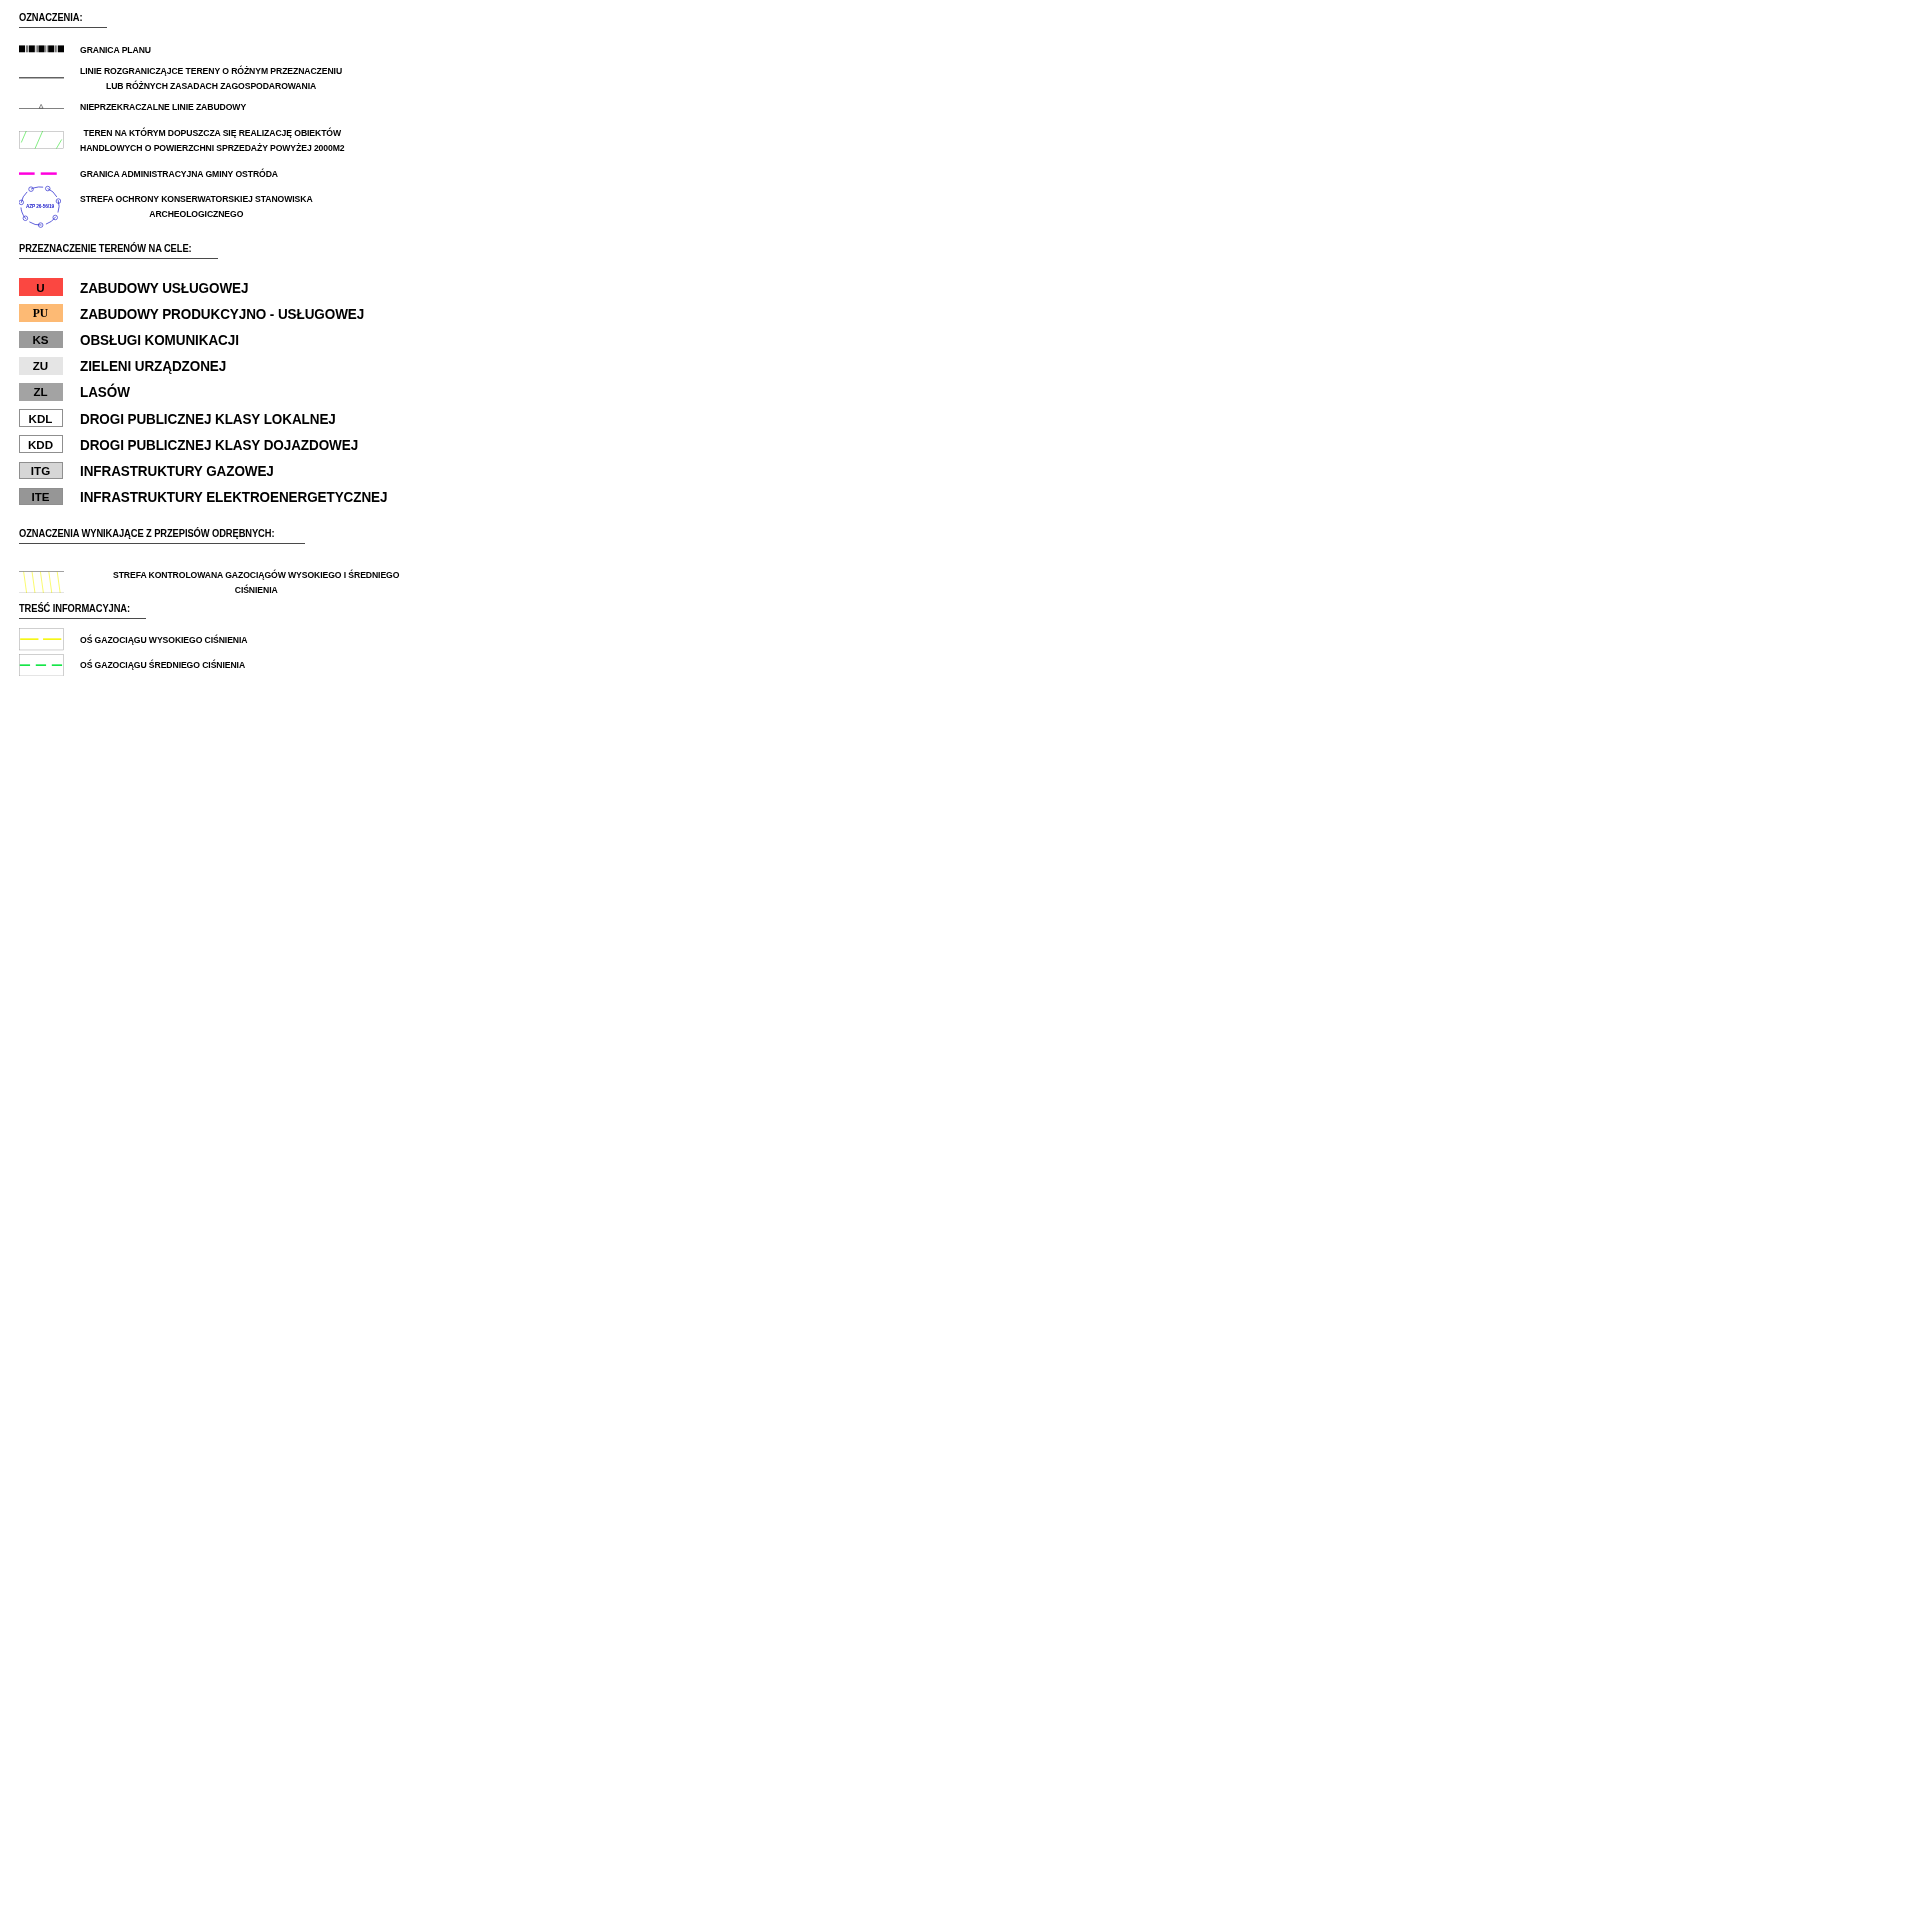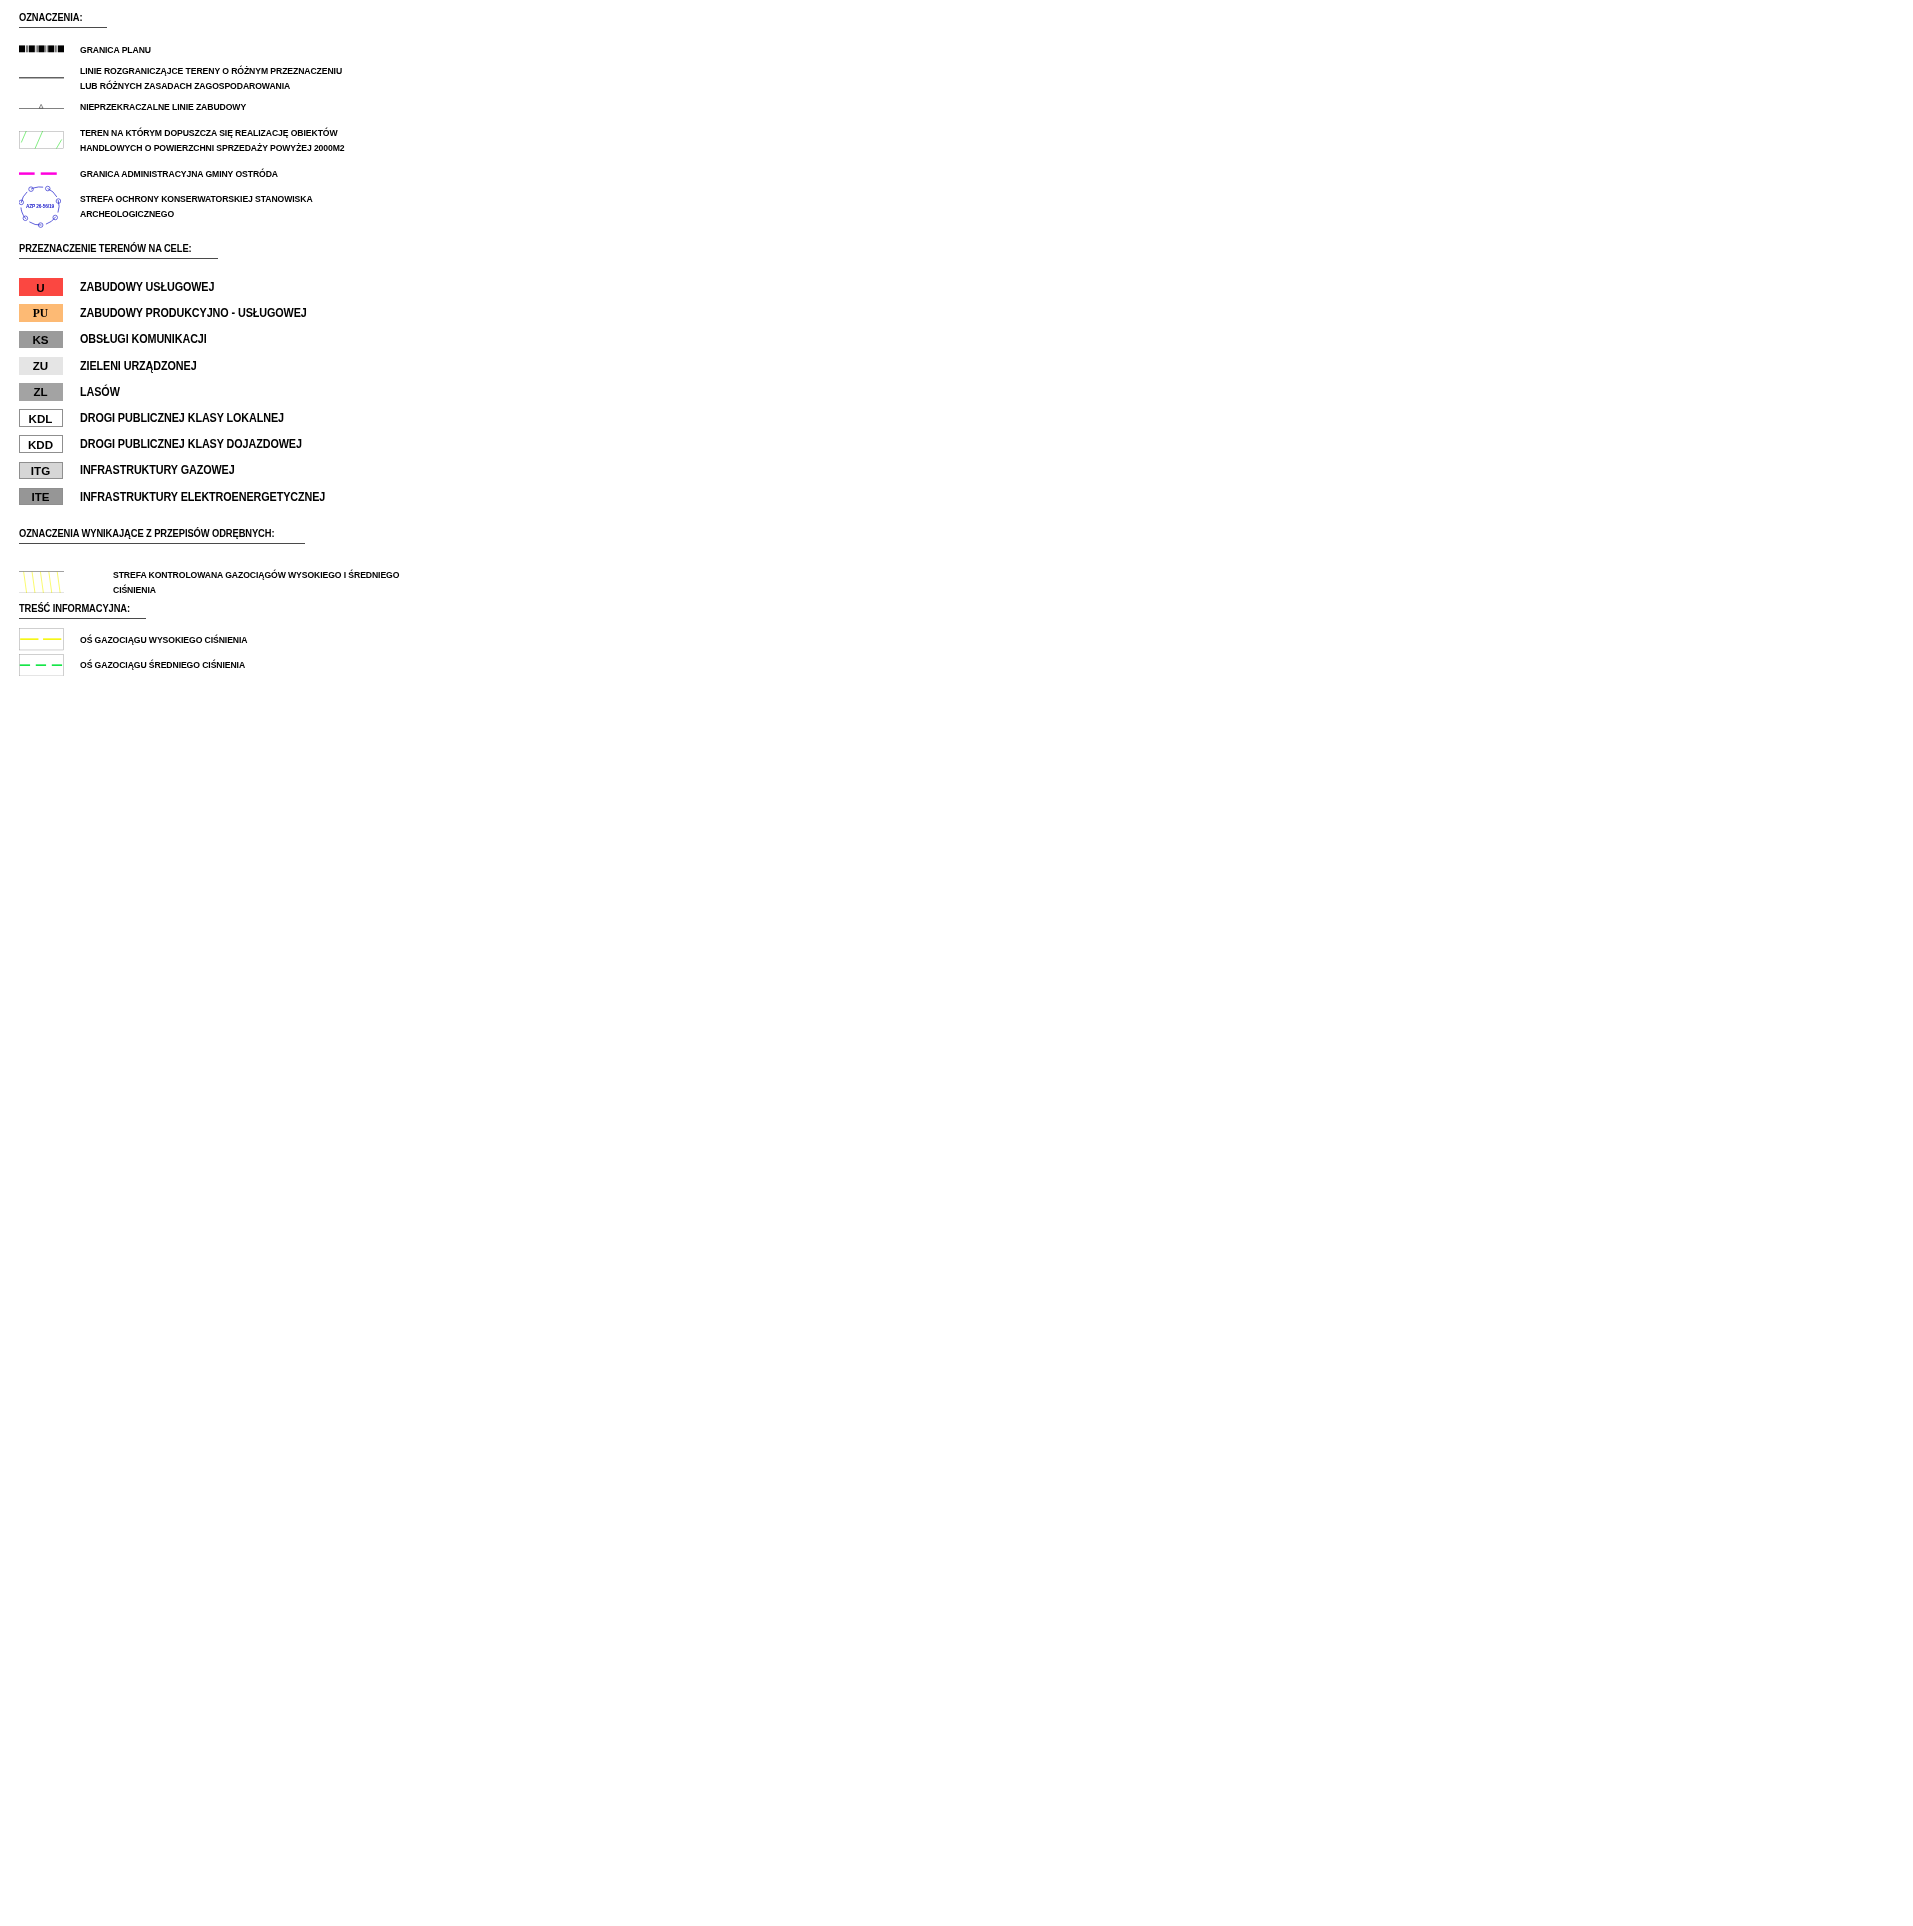--- a/index.html
+++ b/index.html
@@ -10,40 +10,40 @@
   }
   h2{
     font-size:10.4px; margin:0; display:inline-block; line-height:1.15;
     border-bottom:0.6px solid var(--rule); padding-bottom:3px;
   }
   .h-oznaczenia{padding-right:17.7px;}
   .h-przeznaczenie{padding-right:7.7px;}
   .h-odrebne{padding-right:2.3px;}
   .h-informacyjna{padding-right:4.6px;}
   .cond{display:inline-block; transform:scaleX(.9); transform-origin:0 50%; white-space:nowrap; letter-spacing:-0.1px;}
-  .lrow{display:flex; align-items:center;}
+  .lrow{display:flex; align-items:center;text-align:center;}
   .sym{width:45px; flex:0 0 45px; margin-right:16px; display:flex; align-items:center; justify-content:flex-start;}
   .txt{font-size:9.6px; line-height:1.58;}
   .txt .cond{display:block;}
   
   .sec1{margin-top:14px;}
   .r-granica-planu{margin-bottom:6.2px;}
   .r-linie{margin-bottom:6.2px;}
   .r-nieprzekraczalne{margin-bottom:10px;}
   .r-teren{margin-bottom:11.6px;}
   .r-granica-adm{margin-bottom:2.3px;}
   .r-strefa-arch{margin-bottom:15.4px;}
   .sec2{margin-top:0; margin-bottom:19px;}
   .zrow{display:flex; align-items:center; margin-bottom:8.5px;}
   .zbox{
     width:44px; height:17.7px; flex:0 0 44px; margin-right:17px;
     display:flex; align-items:center; justify-content:center;
     font-size:11.6px; border:0.4px solid transparent; box-sizing:border-box;
   }
-  .ztxt{font-size:12px;}
+  .ztxt{font-size:15px;}
   .sec3{margin-top:22.3px; margin-bottom:23px;}
   .r-strefa-kontr{margin-bottom:6.2px;gap:33px;}
   .sec4{margin-bottom:9.2px;}
   .r-os1{margin-bottom:3.1px;}
   
   .ink{fill:var(--ink);}
   .tri{fill:#fff; stroke:var(--ink); stroke-width:1.2;}
   .graybox{fill:#fff; stroke:var(--box-border); stroke-width:1.1;}
   .hatch{stroke:var(--hatch-green); stroke-width:1.3;}
   .mdash{fill:var(--magenta);}

